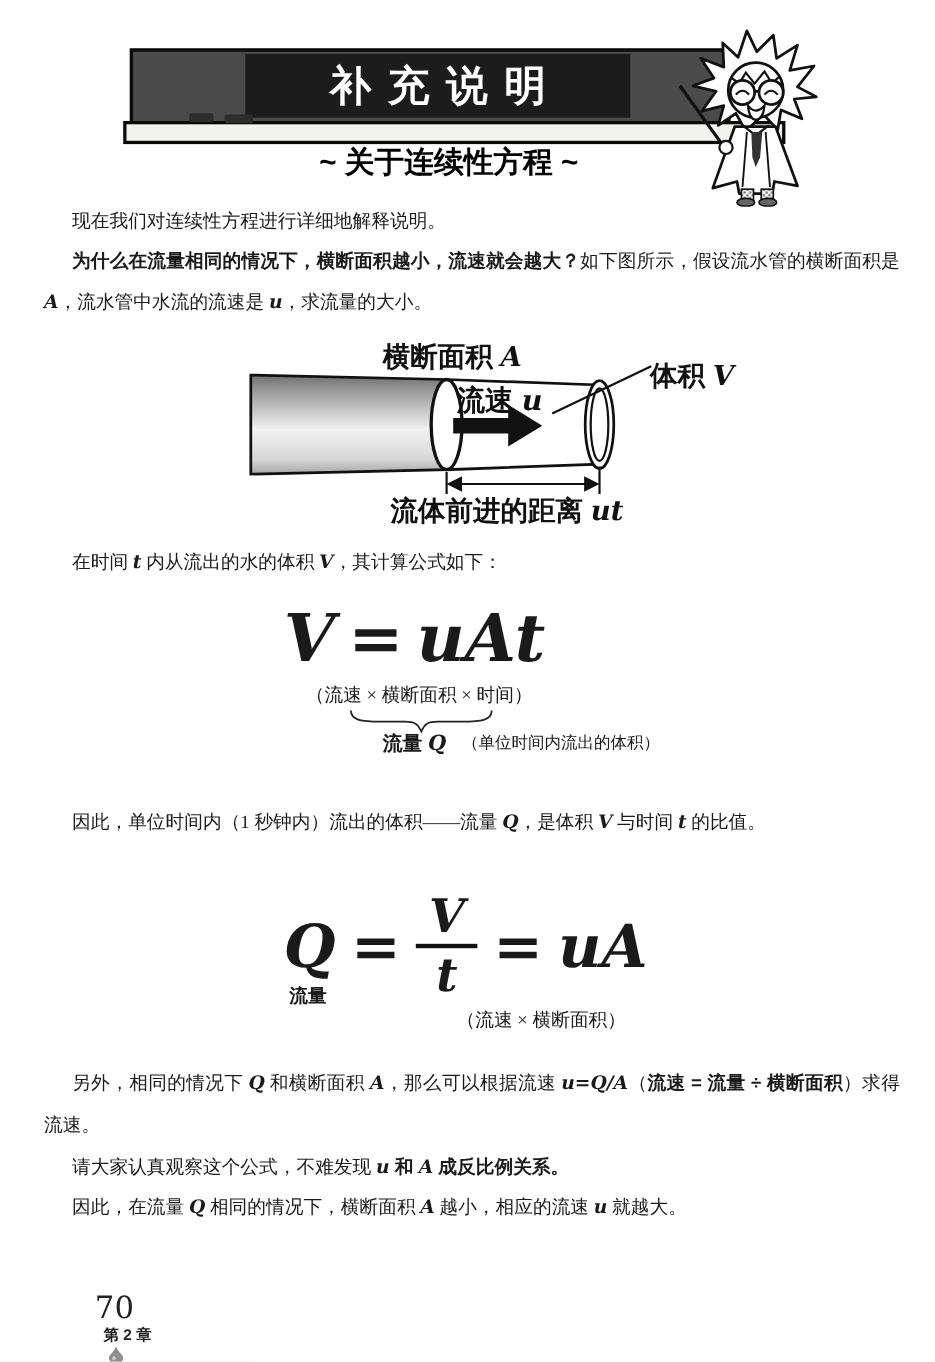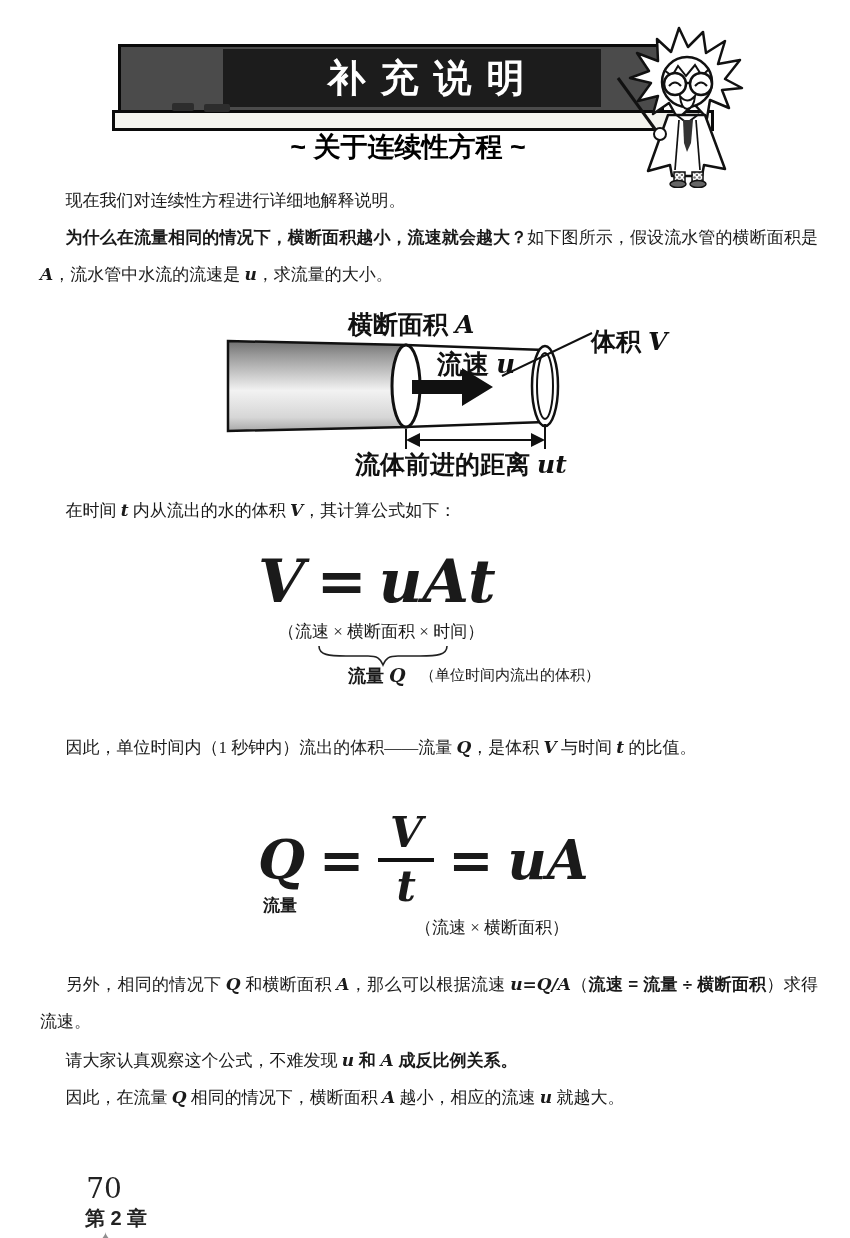--- a/index.html
+++ b/index.html
@@ -4,21 +4,21 @@
 <style>
   html,body{margin:0;padding:0;background:#e8e8e8;}
   .page{position:relative;width:850px;height:1238px;margin:0 auto;background:#ffffff;
         font-family:"Liberation Serif","DejaVu Serif",serif;color:#1a1a1a;overflow:hidden;}
 
   
   .board-wrap{position:absolute;left:110px;top:40px;width:640px;height:95px;}
   .board-outer{position:absolute;left:8px;top:4px;width:540px;height:68px;
                background:#4b4b4b;border:3px solid #0a0a0a;}
   .board-inner{position:absolute;left:113px;top:9px;width:350px;height:58px;background:#1c1c1c;
-               display:flex;align-items:center;justify-content:center;padding-left:28px;}
+               display:flex;align-items:center;justify-content:center;}
   .board-title{color:#ffffff;font-family:"Liberation Sans","DejaVu Sans",sans-serif;
                font-weight:bold;font-size:38px;letter-spacing:15px;padding-left:15px;white-space:nowrap;}
   .tray{position:absolute;left:2px;top:70px;width:596px;height:15px;background:#f3f3ee;
         border:3px solid #0a0a0a;}
   .chalk{position:absolute;height:8px;background:#2d2d2d;border-radius:2px;z-index:2;}
   .chalk1{left:62px;top:63px;width:22px;}
   .chalk2{left:94px;top:64px;width:26px;}
 
   .character{position:absolute;left:608px;top:26px;}
 
@@ -34,21 +34,21 @@
   .vr{font-family:"DejaVu Serif",serif;font-weight:bold;font-style:italic;}
 
   
   .diagram{position:absolute;left:200px;top:303px;width:562px;height:192px;}
   .dlabel{position:absolute;white-space:nowrap;color:#111;
           font-family:"Liberation Sans","DejaVu Sans",sans-serif;font-weight:bold;}
   .dlb{font-family:"Liberation Sans","DejaVu Sans",sans-serif;font-weight:bold;}
   .dvr{font-family:"DejaVu Serif",serif;font-weight:bold;font-style:italic;}
   .lbl-area{left:148px;top:5px;font-size:25px;}
   .lbl-volume{left:391px;top:22px;font-size:25px;}
-  .lbl-velocity{left:237px;top:44px;font-size:26px;}
+  .lbl-velocity{left:215px;top:44px;font-size:26px;}
   .lbl-distance{left:155px;top:145px;font-size:25px;}
 
   
   .fv-main{position:absolute;left:258px;top:548px;font-family:"DejaVu Serif",serif;
            font-weight:bold;font-style:italic;font-size:60px;line-height:66px;white-space:nowrap;}
   .fv-eq{font-style:normal;margin:0 12px;}
   .fv-anno{position:absolute;left:278px;top:620px;font-size:17px;white-space:nowrap;}
   .fv-brace{position:absolute;left:316px;top:644px;}
   .fv-bracelabel{position:absolute;left:348px;top:664px;font-size:18px;white-space:nowrap;}
   .fv-bracelabel .dvr{font-size:19px;}
@@ -62,21 +62,21 @@
   .fq-num,.fq-den{font-size:42px;line-height:44px;}
   .fq-bar{width:56px;border-top:4px solid #111;margin:3px 0;}
   .fq-label{position:absolute;left:263px;top:894px;font-family:"Liberation Sans","DejaVu Sans",sans-serif;
             font-weight:bold;font-size:17px;}
   .fq-note{position:absolute;left:415px;top:900px;font-size:17px;white-space:nowrap;margin-top:16px;}
 
   
   .footer{position:absolute;left:40px;top:1172px;display:flex;align-items:center;flex-direction:column;}
   .pageno{font-family:"DejaVu Serif",serif;font-size:28px;color:#222;}
   .chapno{margin-left:24px;font-family:"Liberation Sans","DejaVu Sans",sans-serif;
-          font-weight:bold;font-size:20px;color:#222;}
+          font-weight:bold;font-size:14px;color:#222;}
   .drop{margin:0 4px 0 6px;}
   .chaptitle{font-family:"Liberation Sans","DejaVu Sans",sans-serif;font-weight:bold;
              font-size:16px;color:#222;}
 </style>
 </head>
 <body>
 
 <div class="page">
 
   <div class="board-wrap">

